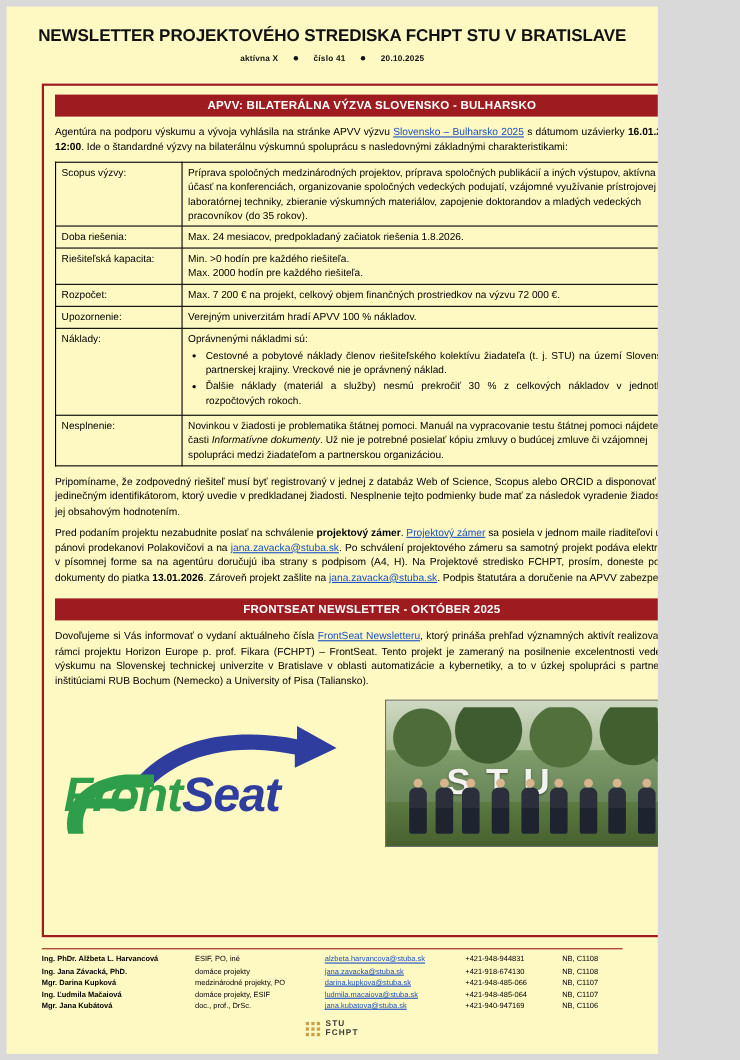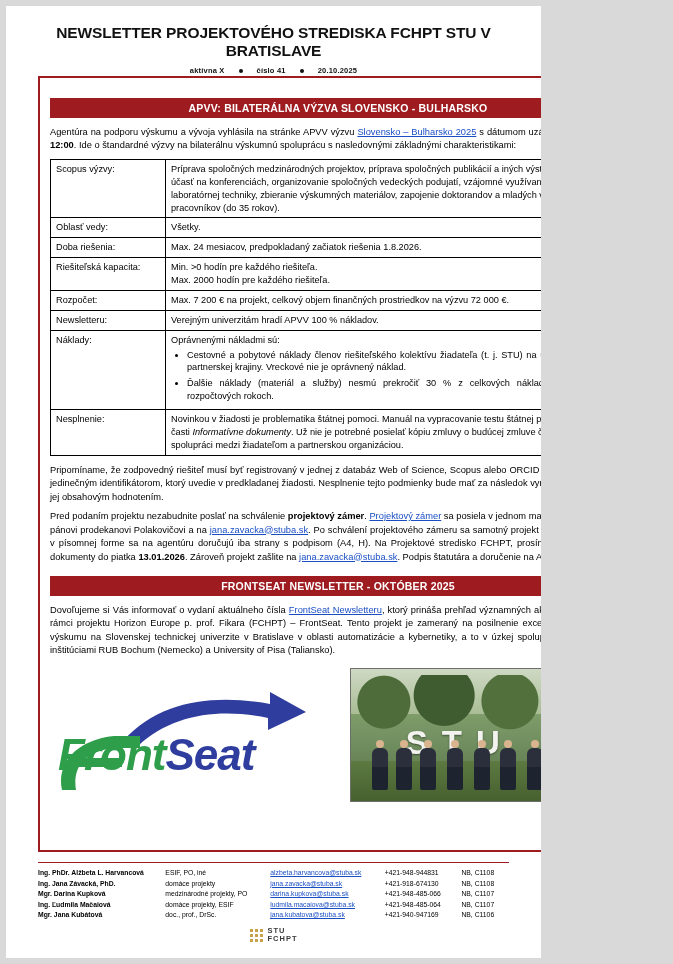--- a/index.html
+++ b/index.html
@@ -5,22 +5,22 @@
   html,body{margin:0;padding:0;}
   body{
     width:673px;height:964px;
     background:#d9d9d9;
     font-family:"Liberation Sans", sans-serif;
     font-size:9.5px;
     color:#000;
   }
   .page{
     position:absolute;left:6px;top:6px;
-    width:535px;height:952px;
-    background:#ffffff;
+    width:592px;height:952px;
+    background:#fef9c3;
     box-sizing:border-box;
     overflow:hidden;
   }
   .masthead{
     text-align:center;
     padding:18px 10px 2px 10px;
   }
   .masthead h1{
     margin:0;
     font-size:15.5px;
@@ -42,21 +42,21 @@
   .issueline .dot{
     width:4px;height:4px;border-radius:50%;background:#111;display:inline-block;
   }
   .framebox{
     position:absolute;
     left:32px;top:70px;
     width:600px;
     height:776px;
     border:2px solid #9e1b20;
     box-sizing:border-box;
-    padding:18px 10px 6px 10px;
+    padding:6px 10px 6px 10px;
   }
   .redbar{
     background:#9e1b20;
     color:#fff;
     text-align:center;
     font-weight:bold;
     font-size:10.5px;
     letter-spacing:0.2px;
     padding:4px 4px;
     margin:2px 0 8px 0;
@@ -229,38 +229,34 @@
       <span>Agentúra na podporu výskumu a vývoja vyhlásila na stránke APVV výzvu </span><a class="link" href="#">Slovensko – Bulharsko 2025</a><span> s dátumom uzávierky </span><b class="bold">16.01.2026 o 12:00</b><span>. Ide o štandardné výzvy na bilaterálnu výskumnú spoluprácu s nasledovnými základnými charakteristikami:</span>
     </p>
 
     <table class="tbl">
       <tbody>
           <tr>
         <td class="lbl">Scopus výzvy:</td>
         <td>Príprava spoločných medzinárodných projektov, príprava spoločných publikácií a iných výstupov, aktívna účasť na konferenciách, organizovanie spoločných vedeckých podujatí, vzájomné využívanie prístrojovej a laboratórnej techniky, zbieranie výskumných materiálov, zapojenie doktorandov a mladých vedeckých pracovníkov (do 35 rokov).</td>
       </tr>
       <tr>
-        <td class="lbl">Oblasť vedy:</td>
-        <td>Všetky.</td>
-      </tr>
-      <tr>
         <td class="lbl">Doba riešenia:</td>
         <td>Max. 24 mesiacov, predpokladaný začiatok riešenia 1.8.2026.</td>
       </tr>
       <tr>
         <td class="lbl">Riešiteľská kapacita:</td>
         <td style="white-space:pre-line">Min. &gt;0 hodín pre každého riešiteľa.
 Max. 2000 hodín pre každého riešiteľa.</td>
       </tr>
       <tr>
         <td class="lbl">Rozpočet:</td>
         <td>Max. 7 200 € na projekt, celkový objem finančných prostriedkov na výzvu 72 000 €.</td>
       </tr>
       <tr>
-        <td class="lbl">Newsletteru:</td>
+        <td class="lbl">Upozornenie:</td>
         <td>Verejným univerzitám hradí APVV 100 % nákladov.</td>
       </tr>
       <tr>
         <td class="lbl">Náklady:</td>
         <td>
           <span>Oprávnenými nákladmi sú:</span>
           <ul>
             <li>Cestovné a pobytové náklady členov riešiteľského kolektívu žiadateľa (t. j. STU) na území Slovenska a partnerskej krajiny. Vreckové nie je oprávnený náklad.</li>
             <li>Ďalšie náklady (materiál a služby) nesmú prekročiť 30 % z celkových nákladov v jednotlivých rozpočtových rokoch.</li>
           </ul>

